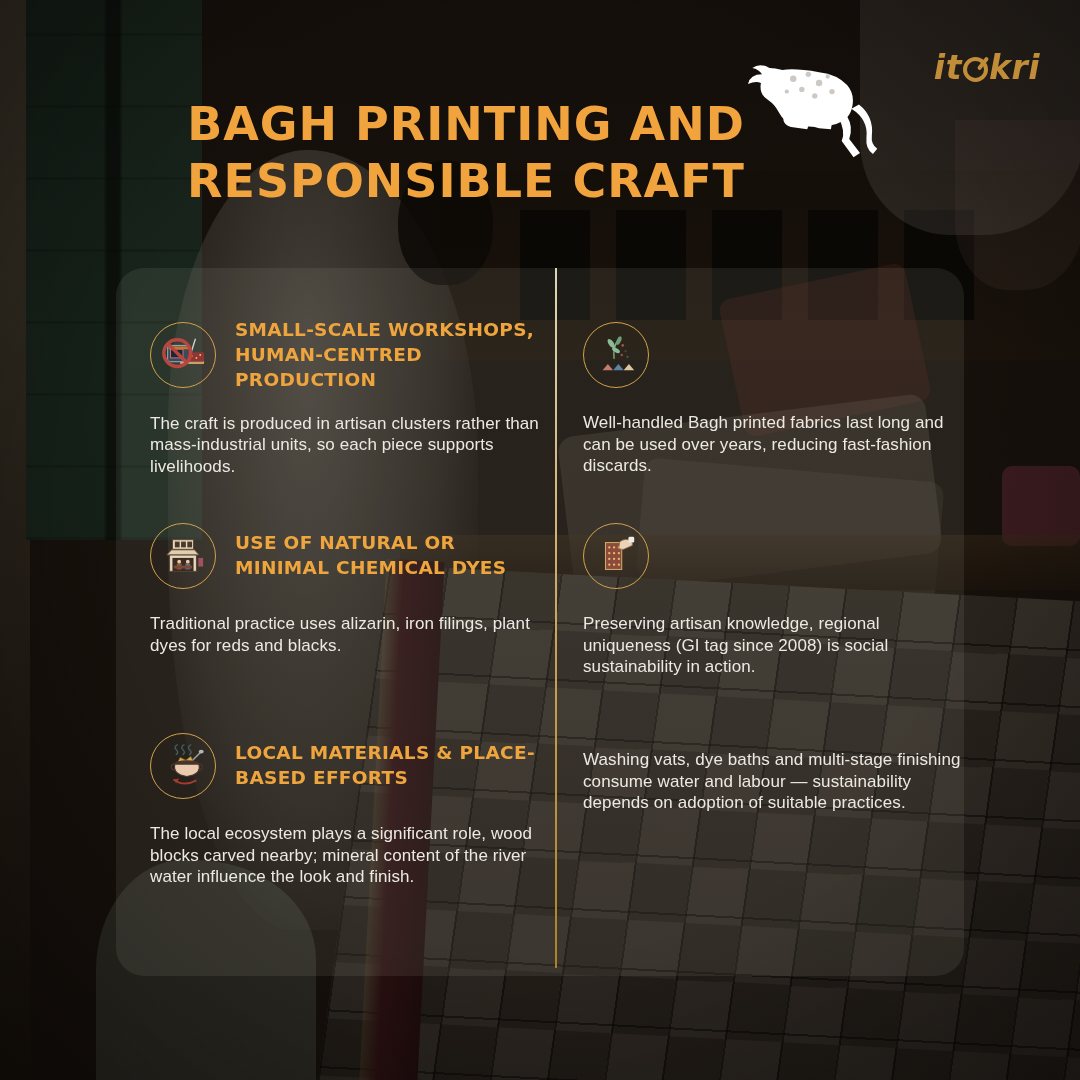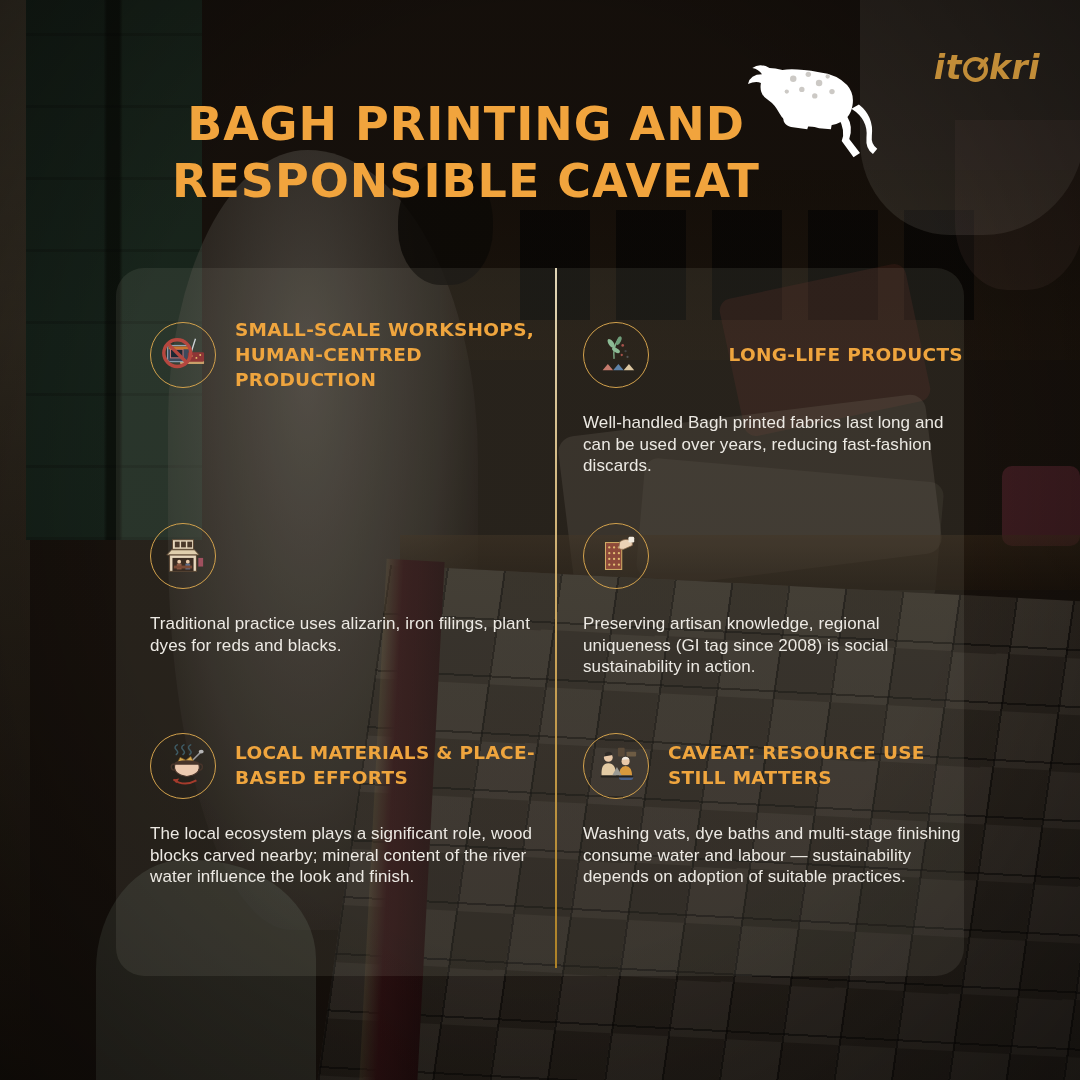--- a/index.html
+++ b/index.html
@@ -128,21 +128,21 @@
       <circle cx="50" cy="32" r="2.5"></circle>
         <circle cx="74" cy="20" r="2"></circle>
         <circle cx="62" cy="38" r="2.5"></circle>
       <circle cx="78" cy="34" r="2.5"></circle>
         <circle cx="36" cy="34" r="2"></circle>
     </g>
   </svg>
 
   <div class="title">
     <div>BAGH PRINTING AND</div>
-    <div>RESPONSIBLE CAVEAT</div>
+    <div>RESPONSIBLE CRAFT</div>
   </div>
 
   <div class="panel"></div>
   <div class="divider"></div>
 
   <section class="card c1 r1">
     <div class="card-head">
       <div class="ring">
         <svg viewBox="0 0 48 48" width="46" height="46">
           <rect x="21" y="30" width="25" height="3.5" rx="1" fill="#c8a06a"></rect>
@@ -153,40 +153,40 @@
           <rect x="29" y="21" width="17" height="10" rx="1.5" fill="#8e3536"></rect>
           <circle cx="33" cy="25" r="1" fill="#e5c06a"></circle>
             <circle cx="38" cy="27" r="1" fill="#e5c06a"></circle>
             <circle cx="42" cy="24" r="1" fill="#e5c06a"></circle>
           <circle cx="18" cy="22" r="14" fill="none" stroke="#b5473f" stroke-width="3.6"></circle>
           <line x1="8.4" y1="12.4" x2="27.6" y2="31.6" stroke="#b5473f" stroke-width="3.6"></line>
         </svg>
       </div>
       <h3 class="card-title">SMALL-SCALE WORKSHOPS, HUMAN-CENTRED PRODUCTION</h3>
     </div>
+    <p class="card-body">The craft is produced in artisan clusters rather than mass-industrial units, so each piece supports livelihoods.</p>
   </section>
 
   <section class="card c2 r1">
     <div class="card-head">
       <div class="ring">
         <svg viewBox="0 0 48 48" width="46" height="46">
           <path d="M22 28 C21 20 23 12 27 7" fill="none" stroke="#7fae88" stroke-width="1.4"></path>
           <ellipse cx="19" cy="12" rx="2.6" ry="5.5" fill="#8cbb95" transform="rotate(-35 19 12)"></ellipse>
           <ellipse cx="27" cy="9" rx="2.2" ry="4.8" fill="#6f9e7a" transform="rotate(25 27 9)"></ellipse>
           <ellipse cx="24" cy="19" rx="2.2" ry="4.5" fill="#8cbb95" transform="rotate(-60 24 19)"></ellipse>
           <circle cx="31" cy="14" r="1.4" fill="#a5524a"></circle>
             <circle cx="34" cy="20" r="1.2" fill="#444"></circle>
           <circle cx="30" cy="24" r="1.2" fill="#a5524a"></circle>
             <circle cx="36" cy="26" r="1.1" fill="#555"></circle>
           <path d="M10 40 l5.5 -6.5 5.5 6.5 z" fill="#c47a6d"></path>
           <path d="M21 40 l5.5 -6.5 5.5 6.5 z" fill="#5d82a8"></path>
           <path d="M32 40 l5.5 -6.5 5.5 6.5 z" fill="#dcc6a0"></path>
         </svg>
       </div>
-      <h3 class="card-title">LONG-LIFE PRODUCTS</h3>
     </div>
     <p class="card-body">Well-handled Bagh printed fabrics last long and can be used over years, reducing fast-fashion discards.</p>
   </section>
 
   <section class="card c1 r2">
     <div class="card-head">
       <div class="ring">
         <svg viewBox="0 0 48 48" width="46" height="46">
           <rect x="13" y="7" width="22" height="10" fill="#e7d7bd" stroke="#5a4632" stroke-width="1"></rect>
           <rect x="15.5" y="9" width="5" height="6" fill="#4a382a"></rect>
@@ -196,20 +196,21 @@
           <rect x="10" y="23" width="28" height="17" fill="#e7d7bd" stroke="#5a4632" stroke-width="1"></rect>
           <rect x="13" y="26" width="22" height="14" fill="#3a2c22"></rect>
           <circle cx="20" cy="30" r="2" fill="#e9c9a8"></circle>
             <rect x="17.5" y="32" width="5" height="6" fill="#8e5a46"></rect>
           <circle cx="29" cy="30" r="2" fill="#e9c9a8"></circle>
             <rect x="26.5" y="32" width="5" height="6" fill="#5d6f8e"></rect>
           <rect x="14.5" y="34" width="19" height="3" fill="#7a4a36"></rect>
           <rect x="40" y="26" width="5" height="9" fill="#a0505e"></rect>
         </svg>
       </div>
+      <h3 class="card-title">USE OF NATURAL OR MINIMAL CHEMICAL DYES</h3>
     </div>
     <p class="card-body">Traditional practice uses alizarin, iron filings, plant dyes for reds and blacks.</p>
   </section>
 
   <section class="card c2 r2">
     <div class="card-head">
       <div class="ring">
         <svg viewBox="0 0 48 48" width="46" height="46">
           <rect x="13" y="10" width="17" height="28" fill="#8e4a3a" stroke="#d9b46a" stroke-width="1"></rect>
           <g fill="#e2bd72">
@@ -253,34 +254,16 @@
           <path d="M14 38 q11 8 24 1" fill="none" stroke="#a53b2c" stroke-width="2"></path>
           <path d="M14 38 l6 -1 -3 5 z" fill="#a53b2c"></path>
         </svg>
       </div>
       <h3 class="card-title">LOCAL MATERIALS &amp; PLACE-BASED EFFORTS</h3>
     </div>
     <p class="card-body">The local ecosystem plays a significant role, wood blocks carved nearby; mineral content of the river water influence the look and finish.</p>
   </section>
 
   <section class="card c2 r3">
-    <div class="card-head">
-      <div class="ring">
-        <svg viewBox="0 0 48 48" width="46" height="46">
-          <rect x="26" y="5" width="7" height="9" rx="1" fill="#5a4a38"></rect>
-          <rect x="35" y="9" width="10" height="5" rx="1" fill="#6e5c44"></rect>
-          <circle cx="16" cy="15" r="4.6" fill="#e9c9a8"></circle>
-          <path d="M11.5 14 a4.6 4.6 0 0 1 9 -1.5 l-9 1.5" fill="#2e2a26"></path>
-          <path d="M9 34 q-1 -13 7 -13 q8 0 8 13 z" fill="#e3cba4"></path>
-          <circle cx="34" cy="19" r="4.2" fill="#e9c9a8"></circle>
-          <path d="M30 17.5 a4.2 4.2 0 0 1 8 -.5 l-8 .5" fill="#f3ece2"></path>
-          <path d="M27 36 q0 -12 7 -12 q7 0 7 12 z" fill="#d99a3e"></path>
-          <rect x="27" y="34" width="15" height="4.5" rx="2.2" fill="#4a5f86"></rect>
-          <path d="M20 34 l5 -9 5 9 z" fill="#9a9a94"></path>
-          <rect x="8" y="34" width="34" height="2" rx="1" fill="#23201c"></rect>
-        </svg>
-      </div>
-      <h3 class="card-title">CAVEAT: RESOURCE USE STILL MATTERS</h3>
-    </div>
     <p class="card-body">Washing vats, dye baths and multi-stage finishing consume water and labour — sustainability depends on adoption of suitable practices.</p>
   </section>
 
 </div>
 
 </body></html>

